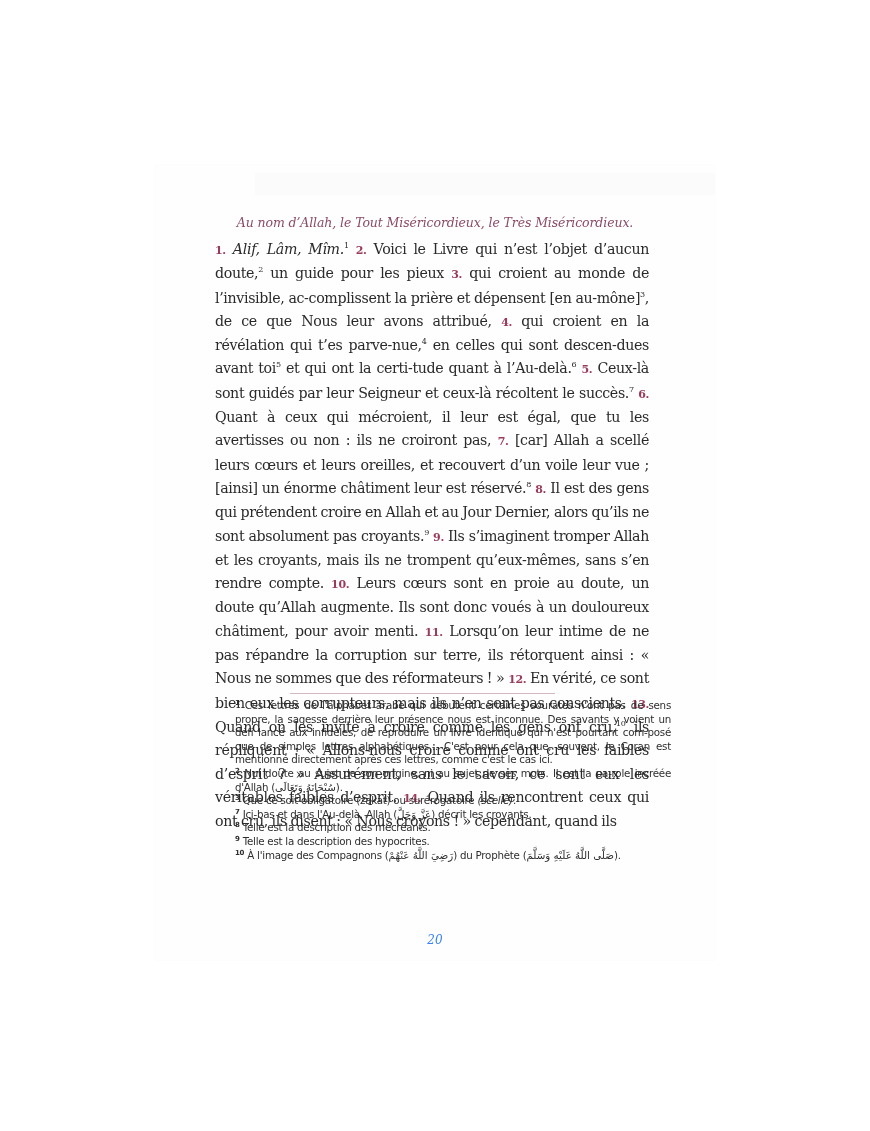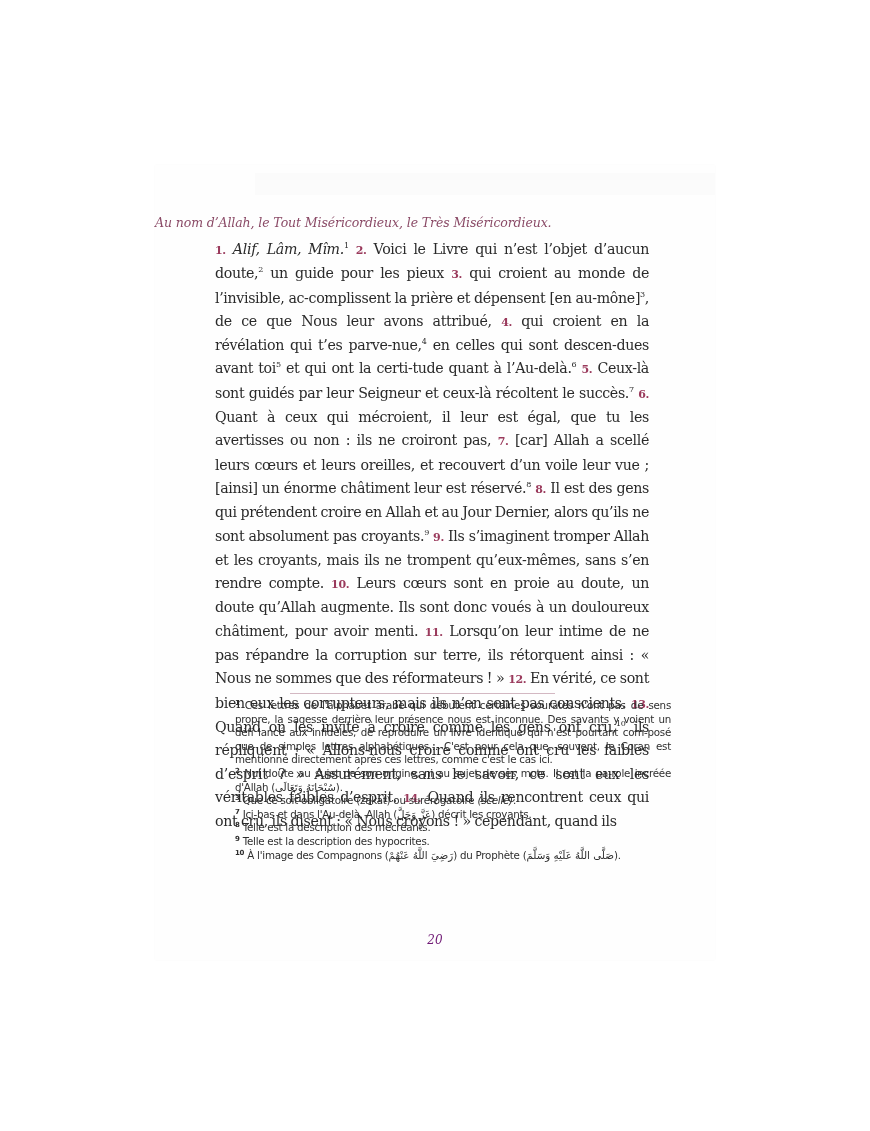--- a/index.html
+++ b/index.html
@@ -7,21 +7,21 @@
     .page {
       position: absolute; left: 155px; top: 165px; width: 560px; height: 795px;
       background: #fefefe;
       box-shadow: 0 0 2px rgba(0,0,0,0.03);
     }
     .page-header-band {
       position: absolute; left: 100px; top: 8px; width: 460px; height: 22px;
       background: #fbfbfb;
     }
     .basmala {
-      position: absolute; left: 0; top: 50px; width: 560px; 
+      position: absolute; left: 0; top: 50px; width: 560px; text-align: center;
       font-family: "DejaVu Serif", serif; font-style: italic;
       font-size: 12.5px; color: #8a4a66; letter-spacing: -0.1px;
     }
     .body-text {
       position: absolute; left: 60px; top: 73px; width: 434px;
       font-family: "DejaVu Serif", serif; font-size: 14.2px; line-height: 23.3px;
       color: #2a2a2a; text-align: justify; letter-spacing: -0.35px;
       word-spacing: -0.5px;
     }
     .vn { color: #9a3a5c; font-size: 11px; font-weight: bold; }
@@ -35,21 +35,21 @@
       position: absolute; left: 60px; top: 534px; width: 436px;
       font-family: "DejaVu Sans", sans-serif; font-size: 10.3px; line-height: 13.6px;
       color: #2e2e2e; letter-spacing: -0.25px; text-align: justify; margin-left: 20px;
     }
     .fn { margin: 0; }
     .fn sup { font-size: 7px; vertical-align: 4px; font-weight: bold; }
     .fn .ital { font-style: italic; }
     .page-number {
       position: absolute; left: 0; top: 768px; width: 560px; text-align: center;
       font-family: "DejaVu Serif", serif; font-style: italic;
-      font-size: 12px; color: #701a75;
+      font-size: 12px; color: #3b82f6;
     }
   </style>
 </head>
 <body>
 
 <div class="page">
   <div class="page-header-band"></div>
   <div class="basmala">Au nom d’Allah, le Tout Miséricordieux, le Très Miséricordieux.</div>
   <div class="body-text" id="verse-block"><span><span class="vn">1.</span> <span class="it">Alif, Lâm, Mîm.</span><sup>1</sup></span> <span><span class="vn">2.</span> <span>Voici le Livre qui n’est l’objet d’aucun doute,</span><sup>2</sup><span> un guide pour les pieux</span></span> <span><span class="vn">3.</span> <span>qui croient au monde de l’invisible, ac-complissent la prière et dépensent [en au-mône]</span><sup>3</sup><span>, de ce que Nous leur avons attribué,</span></span> <span><span class="vn">4.</span> <span>qui croient en la révélation qui t’es parve-nue,</span><sup>4</sup><span> en celles qui sont descen-dues avant toi</span><sup>5</sup><span> et qui ont la certi-tude quant à l’Au-delà.</span><sup>6</sup></span> <span><span class="vn">5.</span> <span>Ceux-là sont guidés par leur Seigneur et ceux-là récoltent le succès.</span><sup>7</sup></span> <span><span class="vn">6.</span> <span>Quant à ceux qui mécroient, il leur est égal, que tu les avertisses ou non : ils ne croiront pas,</span></span> <span><span class="vn">7.</span> <span>[car] Allah a scellé leurs cœurs et leurs oreilles, et recouvert d’un voile leur vue ; [ainsi] un énorme châtiment leur est réservé.</span><sup>8</sup></span> <span><span class="vn">8.</span> <span>Il est des gens qui prétendent croire en Allah et au Jour Dernier, alors qu’ils ne sont absolument pas croyants.</span><sup>9</sup></span> <span><span class="vn">9.</span> <span>Ils s’imaginent tromper Allah et les croyants, mais ils ne trompent qu’eux-mêmes, sans s’en rendre compte.</span></span> <span><span class="vn">10.</span> <span>Leurs cœurs sont en proie au doute, un doute qu’Allah augmente. Ils sont donc voués à un douloureux châtiment, pour avoir menti.</span></span> <span><span class="vn">11.</span> <span>Lorsqu’on leur intime de ne pas répandre la corruption sur terre, ils rétorquent ainsi : « Nous ne sommes que des réformateurs ! »</span></span> <span><span class="vn">12.</span> <span>En vérité, ce sont bien eux les corrupteurs, mais ils n’en sont pas conscients.</span></span> <span><span class="vn">13.</span> <span>Quand on les invite à croire comme les gens ont cru,</span><sup>10</sup><span> ils répliquent : « Allons-nous croire comme ont cru les faibles d’esprit ? » Assurément, sans le savoir, ce sont eux les véritables faibles d’esprit.</span></span> <span><span class="vn">14.</span> <span>Quand ils rencontrent ceux qui ont cru, ils disent : « Nous croyons ! » cependant, quand ils</span></span> </div>
   <div class="divider"></div>

